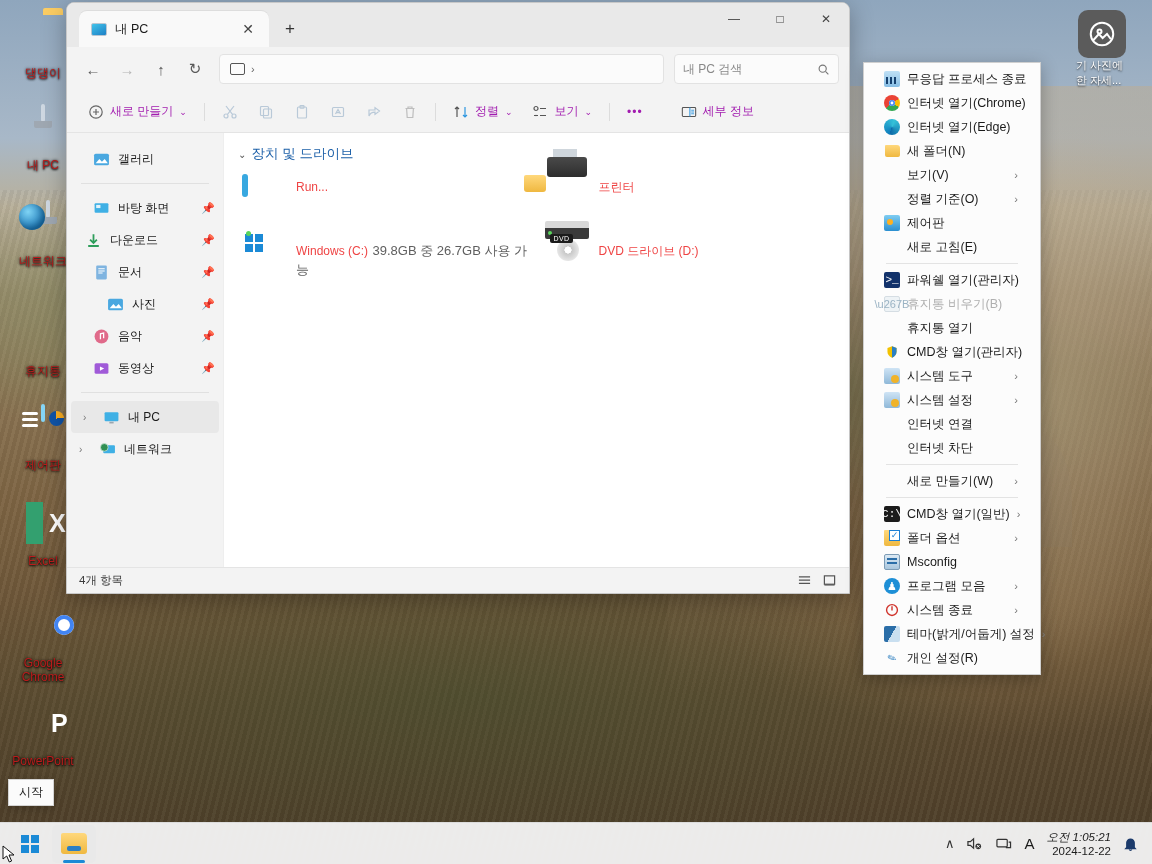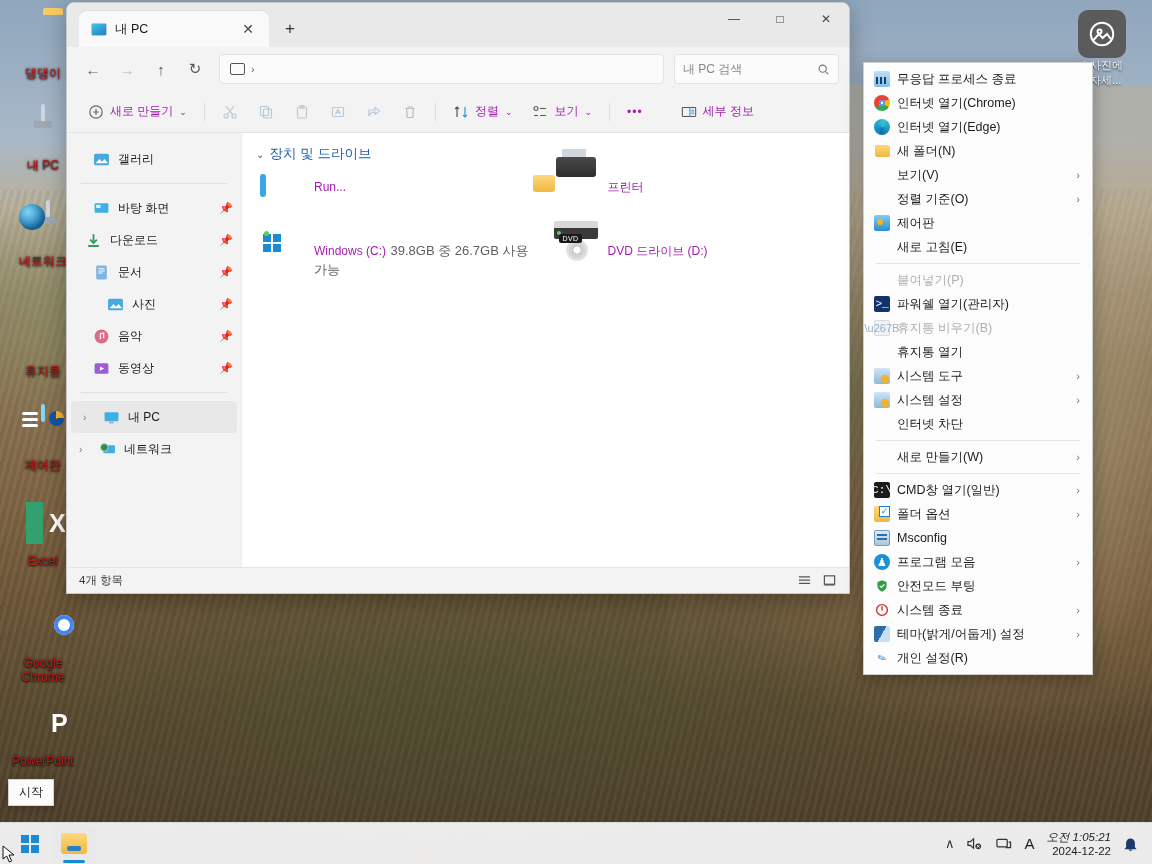--- a/index.html
+++ b/index.html
@@ -138,37 +138,37 @@
 
   .toolbar { height:42px; background:#f3f3f3; display:flex; align-items:center; gap:2px;
              padding:0 12px; border-bottom:1px solid #e4e4e4; }
   .tbtn { height:30px; display:flex; align-items:center; gap:6px; padding:0 9px; border-radius:4px;
           font-size:12px; color:#9a9a9a; }
   .tbtn.enabled { color:#a21caf; }
   .tsep { width:1px; height:18px; background:#dcdcdc; margin:0 6px; }
   .tbtn svg { width:16px; height:16px; }
 
   .body { flex:1; display:flex; background:#fff; min-height:0; }
-  .nav { width:175px; background:#f3f3f3; padding:10px 0 0 0; font-size:12px; color:#1b1b1b;
+  .nav { width:157px; background:#f3f3f3; padding:10px 0 0 0; font-size:12px; color:#1b1b1b;
          border-right:1px solid #eee; }
   .navitem { height:32px; display:flex; align-items:center; gap:8px; padding:0 8px 0 12px; }
   .navitem.sel { background:#e8e8e8; border-radius:4px; margin:0 4px; }
   .navitem .ni { width:17px; height:17px; flex-shrink:0; }
   .navitem .nlabel { flex:1; }
   .navitem .pin { color:#9b9b9b; font-size:11px; }
   .navitem .exp { width:12px; font-size:10px; color:#777; }
   .navsep { height:1px; background:#e0e0e0; margin:8px 14px; }
 
   .content { flex:1; padding:12px 14px; overflow:hidden; }
   .grouphdr { display:flex; align-items:center; gap:5px; font-size:13.5px; color:#1b5fa8; margin-bottom:10px; }
   .grouphdr .gchev { font-size:10px; color:#555; }
   .grid { display:grid; grid-template-columns: 1fr 1fr; gap:14px 8px; }
   .item { display:flex; gap:10px; align-items:flex-start; padding:4px; border-radius:4px; }
   .item .iicon { width:44px; height:42px; flex-shrink:0; position:relative; }
-  .item .iname { font-size:12px; color:#a21caf; }
+  .item .iname { font-size:12px; color:#ef4444; }
   .item .ibarwrap { width:180px; height:9px; background:#e2e2e2; border-radius:2px; margin:5px 0 3px; }
   .item .ibar { height:9px; background:#2d96e0; border-radius:2px; }
   .item .isub { font-size:13px; color:#5f5f5f; }
 
   .drvicon { width:44px; height:24px; margin-top:9px; border-radius:2px;
              background: linear-gradient(180deg,#dcdcdc 0 42%,#3c3c3c 42% 100%); position:relative; }
   .drvicon::after { content:""; position:absolute; left:4px; bottom:5px; width:5px; height:5px;
                     border-radius:50%; background:#59d45b; }
   .winlogo { position:absolute; left:3px; top:-7px; width:18px; height:18px;
              background:
@@ -194,24 +194,24 @@
   .dvdicon .dtag { position:absolute; left:5px; bottom:-2px; background:#1b1b1b; color:#fff;
                    font-size:7px; padding:1px 4px; border-radius:2px; letter-spacing:.4px; }
   .dvdicon .dled { position:absolute; left:3px; bottom:6px; width:4px; height:4px; border-radius:50%; background:#59d45b; }
 
   .statusbar { height:26px; background:#f3f3f3; border-top:1px solid #e4e4e4;
                display:flex; align-items:center; padding:0 12px; font-size:11.5px; color:#3a3a3a; }
   .statusbar .sright { margin-left:auto; display:flex; gap:10px; align-items:center; color:#555; }
 
   
   #ctxmenu {
-    position:absolute; left:863px; top:62px; width:230px;
+    position:absolute; left:863px; top:62px; width:178px;
     background:#fcfcfc; border:1px solid #cfcfcf;
     box-shadow: 0 4px 16px rgba(0,0,0,.28);
-    padding:4px 4px; font-size:12.5px; color:#1b1b1b;
+    padding:4px 14px; font-size:12.5px; color:#1b1b1b;
   }
   .mi { height:24px; display:flex; align-items:center; padding:0 8px 0 6px; gap:7px; }
   .mi.disabled { color:#b0b0b0; }
   .mi .mico { width:16px; height:16px; flex-shrink:0; display:flex; align-items:center;
               justify-content:center; font-size:11px; }
   .mi .mlabel { flex:1; white-space:nowrap; }
   .mi .marrow { color:#777; font-size:11px; }
   .msep { height:1px; background:#e3e3e3; margin:4px 8px; }
 
   .mi-taskmgr { background:linear-gradient(180deg,#bfe0f5,#86bde4); border-radius:2px; position:relative; }
@@ -643,48 +643,57 @@
     <span class="mico mi-ctrl"></span>
     <span class="mlabel">제어판</span>
   </div>
   <div class="mi">
     <span class="mico"></span>
     <span class="mlabel">새로 고침(E)</span>
   </div>
 
   <div class="msep"></div>
 
-  <div class="mi disabled">
-    <span class="mico"></span>
-    <span class="mlabel">붙여넣기(P)</span>
-  </div>
   <div class="mi">
     <span class="mico mi-ps">&gt;_</span>
     <span class="mlabel">파워쉘 열기(관리자)</span>
   </div>
   <div class="mi disabled">
     <span class="mico mi-bin">\u267B</span>
     <span class="mlabel">휴지통 비우기(B)</span>
   </div>
   <div class="mi">
     <span class="mico"></span>
     <span class="mlabel">휴지통 열기</span>
   </div>
   <div class="mi">
+    <span class="mico">
+      <svg viewBox="0 0 16 16" width="14" height="14">
+          <path d="M8 1.5l5.2 2v4.3c0 3.2-2.2 5.6-5.2 6.7-3-1.1-5.2-3.5-5.2-6.7V3.5z" fill="#f2c200"></path>
+        <path d="M8 1.5l5.2 2v4.3c0 3.2-2.2 5.6-5.2 6.7z" fill="#2b7fc4"></path>
+        </svg>
+      </span>
+    <span class="mlabel">CMD창 열기(관리자)</span>
+  </div>
+  <div class="mi">
     <span class="mico mi-syst"></span>
     <span class="mlabel">시스템 도구</span>
     <span class="marrow">›</span>
   </div>
   <div class="mi">
     <span class="mico mi-syst"></span>
     <span class="mlabel">시스템 설정</span>
     <span class="marrow">›</span>
   </div>
   <div class="mi">
     <span class="mico"></span>
+    <span class="mlabel">인터넷 연결</span>
+  </div>
+  <div class="mi">
+    <span class="mico"></span>
     <span class="mlabel">인터넷 차단</span>
   </div>
 
   <div class="msep"></div>
 
   <div class="mi">
     <span class="mico"></span>
     <span class="mlabel">새로 만들기(W)</span>
     <span class="marrow">›</span>
   </div>
@@ -702,29 +711,20 @@
     <span class="marrow">›</span>
   </div>
   <div class="mi">
     <span class="mico mi-msconfig"></span>
     <span class="mlabel">Msconfig</span>
   </div>
   <div class="mi">
     <span class="mico mi-access">♟</span>
     <span class="mlabel">프로그램 모음</span>
     <span class="marrow">›</span>
-  </div>
-  <div class="mi">
-    <span class="mico">
-      <svg viewBox="0 0 16 16" width="14" height="14">
-          <path d="M8 1.5l5.2 2v4.3c0 3.2-2.2 5.6-5.2 6.7-3-1.1-5.2-3.5-5.2-6.7V3.5z" fill="#2f9e44"></path>
-        <path d="M5.4 7.8l1.9 1.9 3.4-3.6" stroke="#fff" stroke-width="1.4" fill="none"></path>
-        </svg>
-      </span>
-    <span class="mlabel">안전모드 부팅</span>
   </div>
   <div class="mi">
     <span class="mico">
       <svg viewBox="0 0 16 16" width="14" height="14" fill="none" stroke="#d0342c" stroke-width="1.6">
         <circle cx="8" cy="8" r="6.2"></circle>
           <path d="M8 3.6v5"></path>
         </svg>
       </span>
     <span class="mlabel">시스템 종료</span>
     <span class="marrow">›</span>

